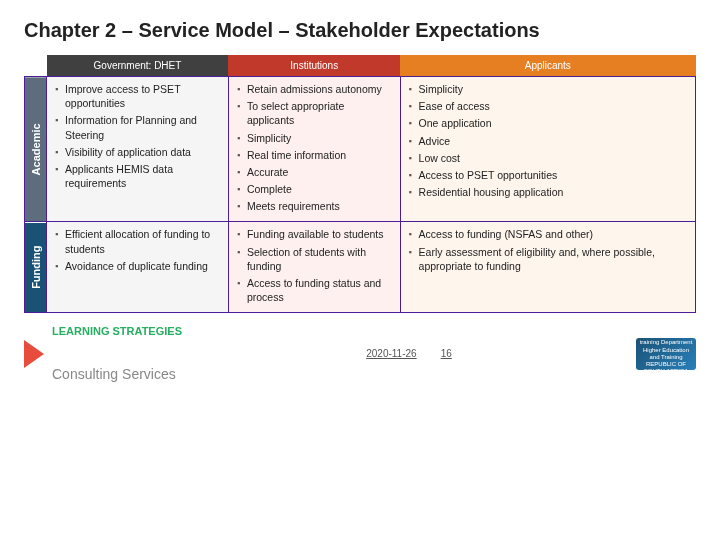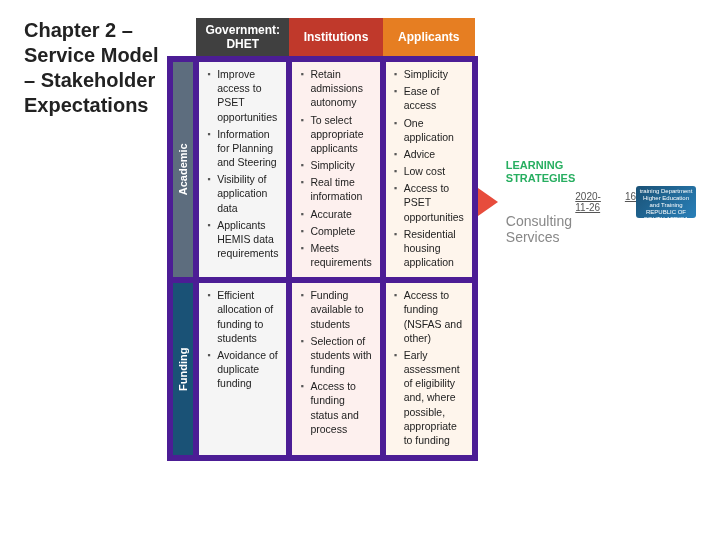--- a/index.html
+++ b/index.html
@@ -9,37 +9,38 @@
       width: 720px;
       height: 540px;
       overflow: hidden;
       position: relative;
     }
     .page {
       width: 720px;
       height: 384px;
       padding: 18px 24px 10px 24px;
       display: flex;
+      flex-direction: column;
     }
     .title {
       font-size: 20px;
       font-weight: bold;
       color: #222;
       margin-bottom: 12px;
       line-height: 1.25;
     }
     table {
       width: 100%;
       border-collapse: collapse;
       flex: 1;
     }
     th {
       color: #fff;
-      font-size: 12px;
-      font-weight: bold;
+      font-size: 10px;
+      font-weight: normal;
       padding: 5px 8px;
       text-align: center;
     }
     th.gov { background: #404040; }
     th.inst { background: #c0392b; }
     th.appl { background: #e67e22; }
 
     .row-label {
       background: #404040;
       color: #fff;
@@ -51,21 +52,21 @@
       padding: 6px 4px;
       min-width: 22px;
       width: 22px;
     }
 
     td {
       font-size: 10.5px;
       color: #222;
       vertical-align: top;
       padding: 5px 8px;
-      border: 6px solid #4c1d95;
+      border: 1px solid #4c1d95;
     }
 
     td.cell-gov { background: #f5f5f5; }
     td.cell-inst { background: #fdf0ee; }
     td.cell-appl { background: #fef5ec; }
 
     ul {
       list-style: none;
       padding: 0;
     }

